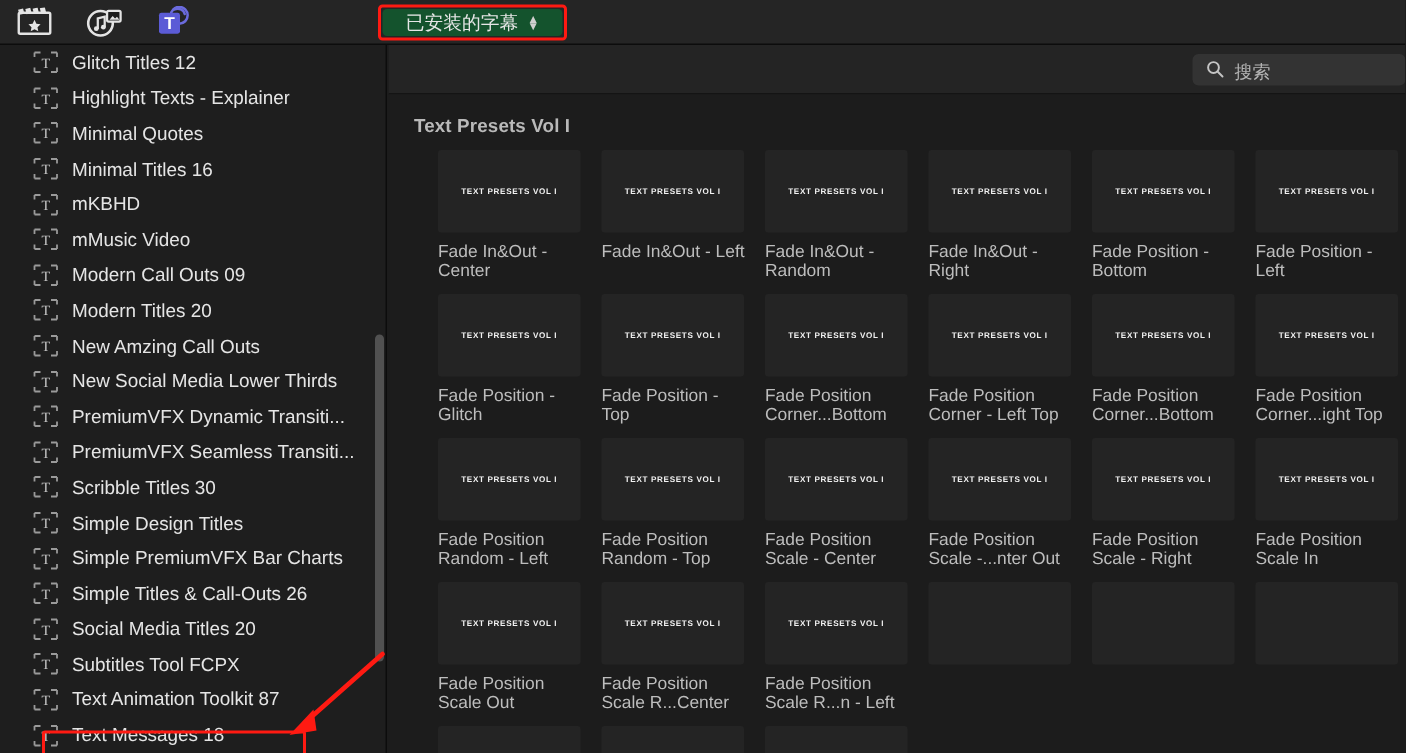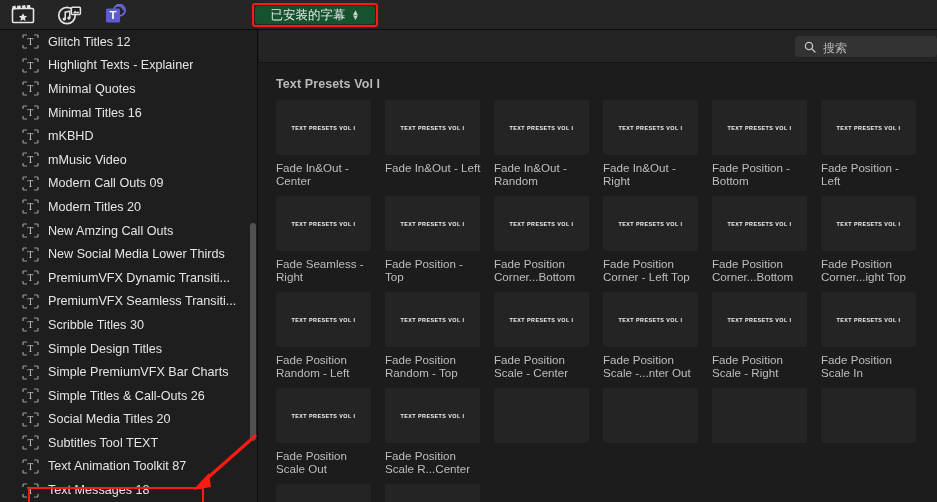--- a/index.html
+++ b/index.html
@@ -109,21 +109,21 @@
     padding: 14px 0 0 17px;
     letter-spacing: .1px;
   }
   .grid {
     display: grid;
     grid-template-columns: repeat(6, 109px);
     column-gap: 0px;
     row-gap: 0px;
     padding: 9px 0 0 17px;
   }
-  .cell { width: 109px; height: 96px; cursor: pointer; }
+  .cell { width: 109px; height: 96px; cursor: pointer; margin-left: 16px; }
   .thumb {
     width: 95px; height: 55px;
     background: #242424;
     border-radius: 2px;
     display: flex; align-items: center; justify-content: center;
   }
   .thumb-text {
     font-size: 5.4px; font-weight: bold; color: #f2f2f2;
     letter-spacing: .45px; white-space: nowrap;
   }
@@ -316,21 +316,21 @@
               <path d="M1 1h4M1 1v3M16 1h-4M16 1v3M1 14h4M1 14v-3M16 14h-4M16 14v-3" fill="none" stroke="#9a9a9a" stroke-width="1.2"></path>
               <text x="8.5" y="11.2" font-family="Liberation Serif, serif" font-size="9.5" fill="#c9c9c9" text-anchor="middle">T</text>
             </svg></span>
           <span class="side-label">Social Media Titles 20</span>
         </div>
         <div class="side-item">
           <span class="side-icon"><svg width="17" height="15" viewBox="0 0 17 15">
               <path d="M1 1h4M1 1v3M16 1h-4M16 1v3M1 14h4M1 14v-3M16 14h-4M16 14v-3" fill="none" stroke="#9a9a9a" stroke-width="1.2"></path>
               <text x="8.5" y="11.2" font-family="Liberation Serif, serif" font-size="9.5" fill="#c9c9c9" text-anchor="middle">T</text>
             </svg></span>
-          <span class="side-label">Subtitles Tool TEXT</span>
+          <span class="side-label">Subtitles Tool FCPX</span>
         </div>
         <div class="side-item">
           <span class="side-icon"><svg width="17" height="15" viewBox="0 0 17 15">
               <path d="M1 1h4M1 1v3M16 1h-4M16 1v3M1 14h4M1 14v-3M16 14h-4M16 14v-3" fill="none" stroke="#9a9a9a" stroke-width="1.2"></path>
               <text x="8.5" y="11.2" font-family="Liberation Serif, serif" font-size="9.5" fill="#c9c9c9" text-anchor="middle">T</text>
             </svg></span>
           <span class="side-label">Text Animation Toolkit 87</span>
         </div>
         <div class="side-item">
           <span class="side-icon"><svg width="17" height="15" viewBox="0 0 17 15">
@@ -394,21 +394,21 @@
           <div class="cell">
             <div class="thumb">
               <span class="thumb-text">TEXT PRESETS VOL I</span>
             </div>
             <div class="cell-label">Fade Position - Left</div>
           </div>
           <div class="cell">
             <div class="thumb">
               <span class="thumb-text">TEXT PRESETS VOL I</span>
             </div>
-            <div class="cell-label">Fade Seamless - Right</div>
+            <div class="cell-label">Fade Position - Glitch</div>
           </div>
           <div class="cell">
             <div class="thumb">
               <span class="thumb-text">TEXT PRESETS VOL I</span>
             </div>
             <div class="cell-label">Fade Position - Top</div>
           </div>
           <div class="cell">
             <div class="thumb">
               <span class="thumb-text">TEXT PRESETS VOL I</span>
@@ -473,20 +473,26 @@
             <div class="thumb">
               <span class="thumb-text">TEXT PRESETS VOL I</span>
             </div>
             <div class="cell-label">Fade Position Scale Out</div>
           </div>
           <div class="cell">
             <div class="thumb">
               <span class="thumb-text">TEXT PRESETS VOL I</span>
             </div>
             <div class="cell-label">Fade Position Scale R...Center</div>
+          </div>
+          <div class="cell">
+            <div class="thumb">
+              <span class="thumb-text">TEXT PRESETS VOL I</span>
+            </div>
+            <div class="cell-label">Fade Position Scale R...n - Left</div>
           </div>
           <div class="cell">
             <div class="thumb"></div>
             <div class="cell-label"></div>
           </div>
           <div class="cell">
             <div class="thumb"></div>
             <div class="cell-label"></div>
           </div>
           <div class="cell">

